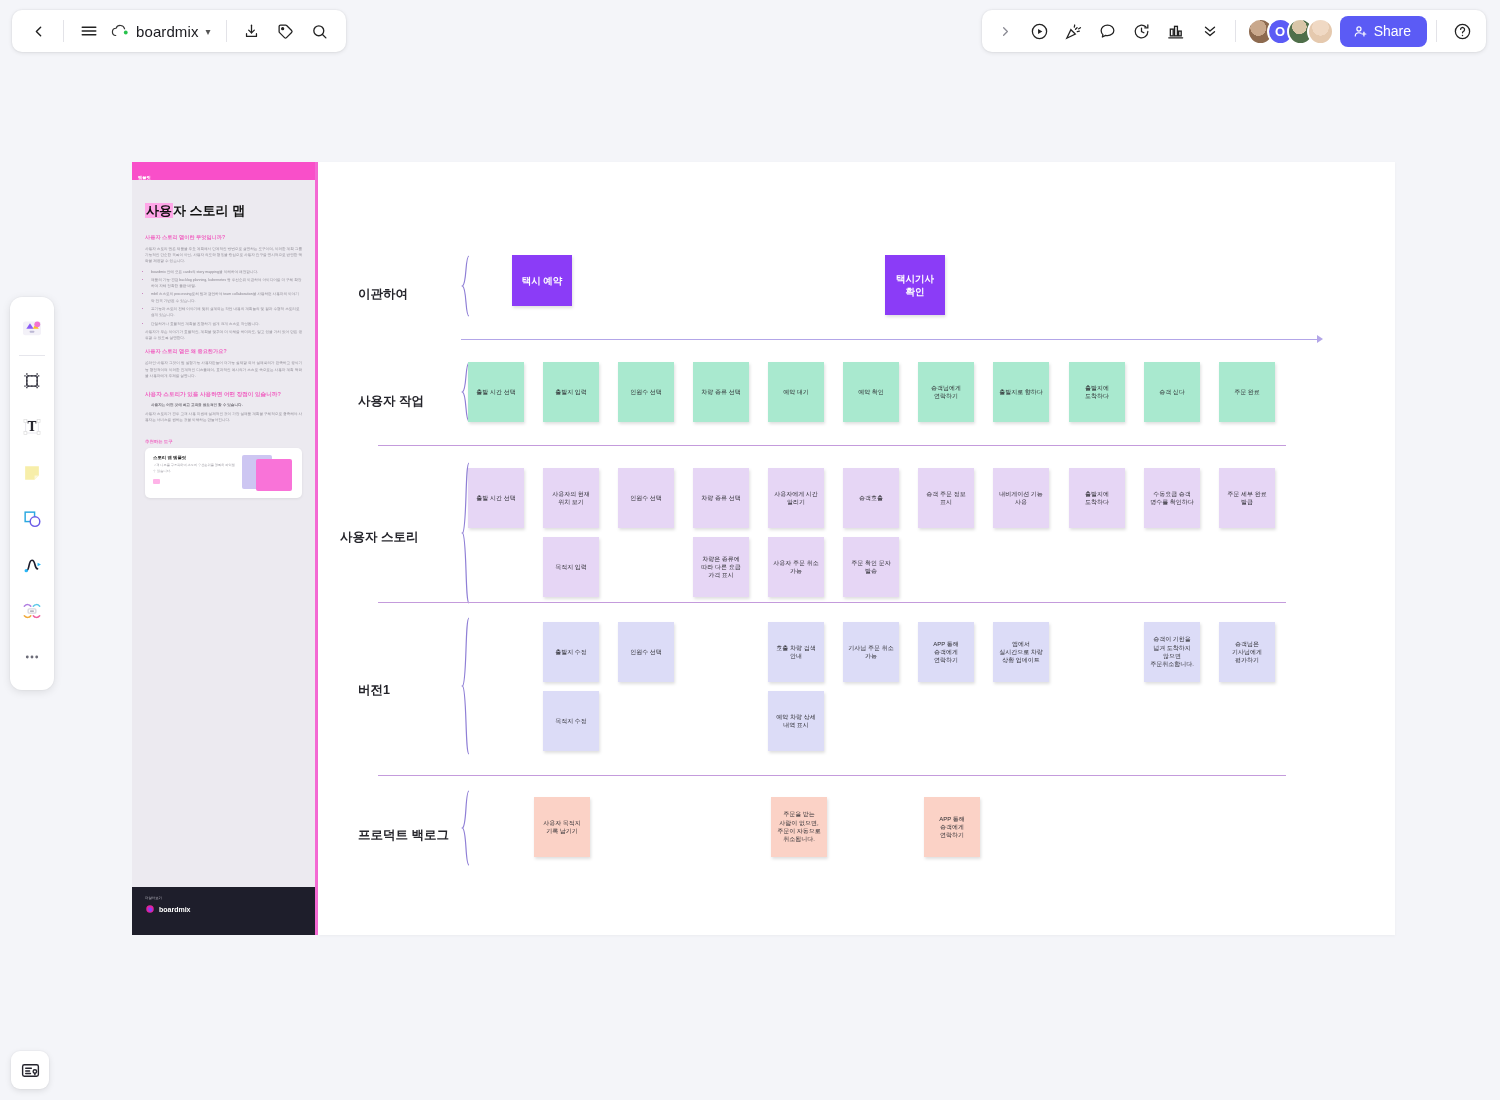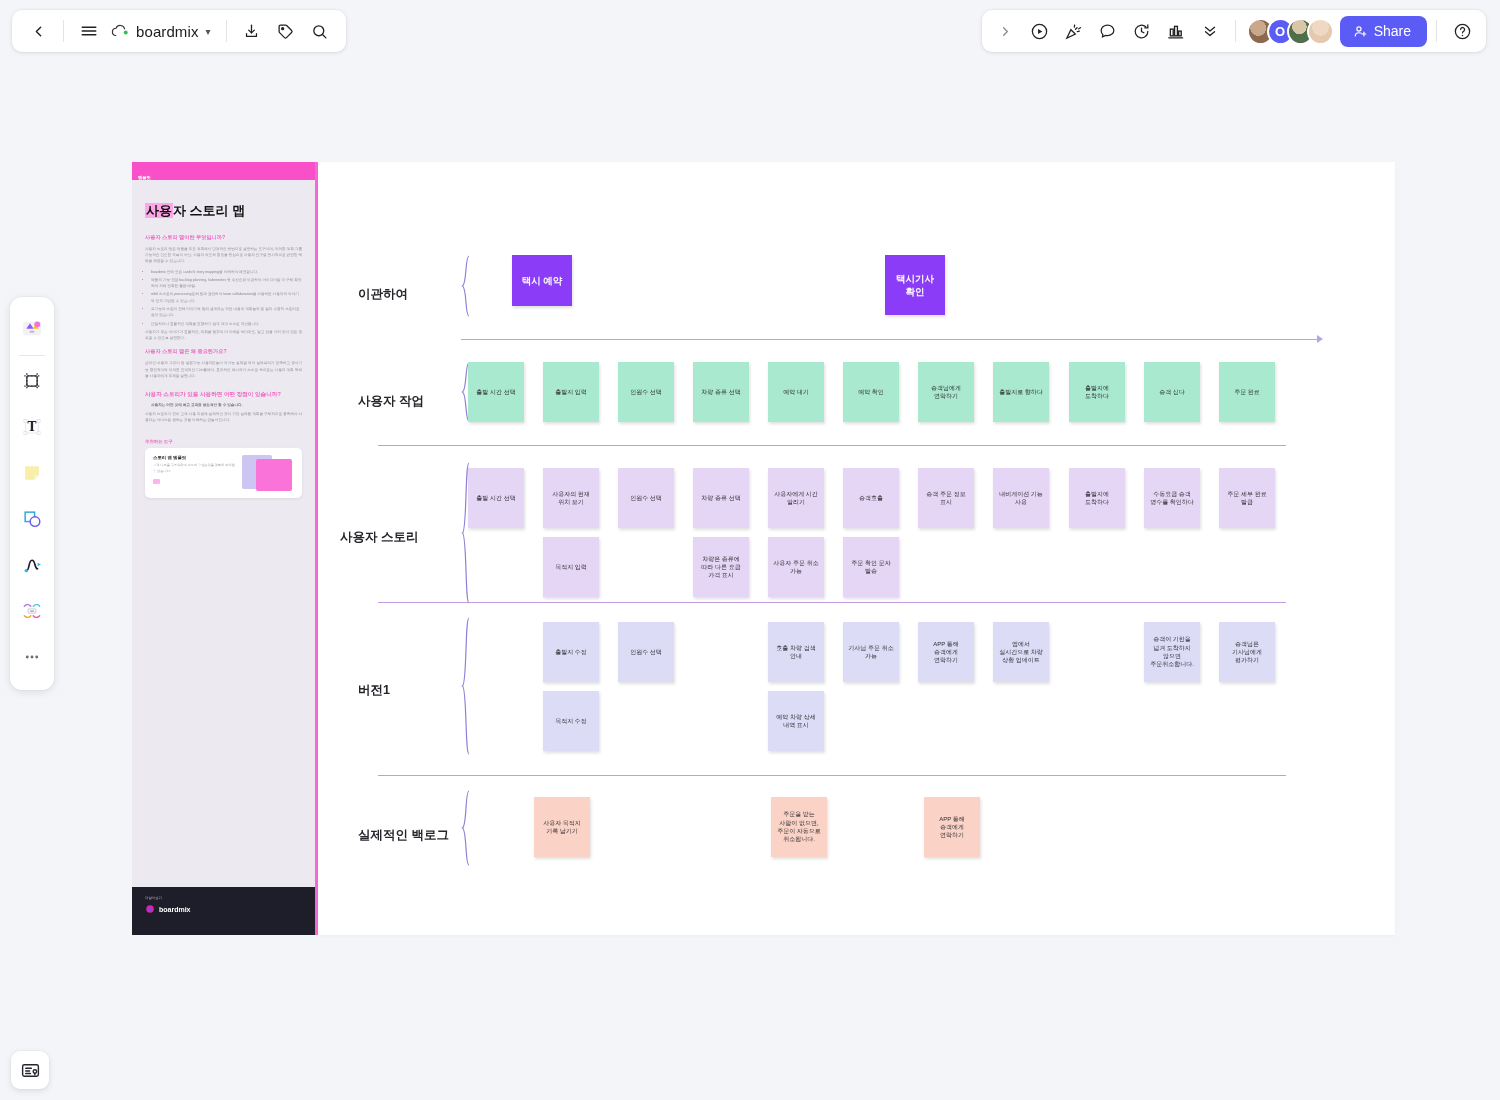--- a/index.html
+++ b/index.html
@@ -474,21 +474,21 @@
       <div class="card c-ver" style="left: 225px; top: 460px;">출발지 수정</div>
       <div class="card c-ver" style="left: 300px; top: 460px;">인원수 선택</div>
       <div class="card c-ver" style="left: 450px; top: 460px;">호출 차량 검색 안내</div>
       <div class="card c-ver" style="left: 525px; top: 460px;">기사님 주문 취소 가능</div>
       <div class="card c-ver" style="left: 600px; top: 460px;">APP 통해 승객에게 연락하기</div>
       <div class="card c-ver" style="left: 675px; top: 460px;">앱에서 실시간으로 차량 상황 업데이트</div>
       <div class="card c-ver" style="left: 826px; top: 460px;">승객이 기한을 넘겨 도착하지 않으면 주문취소합니다.</div>
       <div class="card c-ver" style="left: 901px; top: 460px;">승객님은 기사님에게 평가하기</div>
       <div class="card c-ver" style="left: 225px; top: 529px;">목적지 수정</div>
       <div class="card c-ver" style="left: 450px; top: 529px;">예약 차량 상세 내역 표시</div>
-      <div class="row-label" style="left: 40px; top: 665px;">실제적인 백로그</div>
+      <div class="row-label" style="left: 40px; top: 665px;">프로덕트 백로그</div>
       <div class="brace" style="left: 143px; top: 628px; height: 76px; width: 10px;">
         <svg width="10" height="76" viewBox="0 0 10 76" preserveAspectRatio="none" fill="none" stroke="#8f7fd6" stroke-width="1.2">
           <path d="M8 1 C4 1 6 36 1.5 38 C6 40 4 75 8 75"></path>
         </svg>
       </div>
       <div class="card c-backlog" style="left: 216px; top: 635px;">사용자 목적지 기록 남기기</div>
       <div class="card c-backlog" style="left: 453px; top: 635px;">주문을 받는 사람이 없으면, 주문이 자동으로 취소됩니다.</div>
       <div class="card c-backlog" style="left: 606px; top: 635px;">APP 통해 승객에게 연락하기</div>
       <div class="hrule" style="left: 60px; top: 283px; width: 908px;"></div>
       <div class="hrule" style="left: 60px; top: 440px; width: 908px;"></div>

